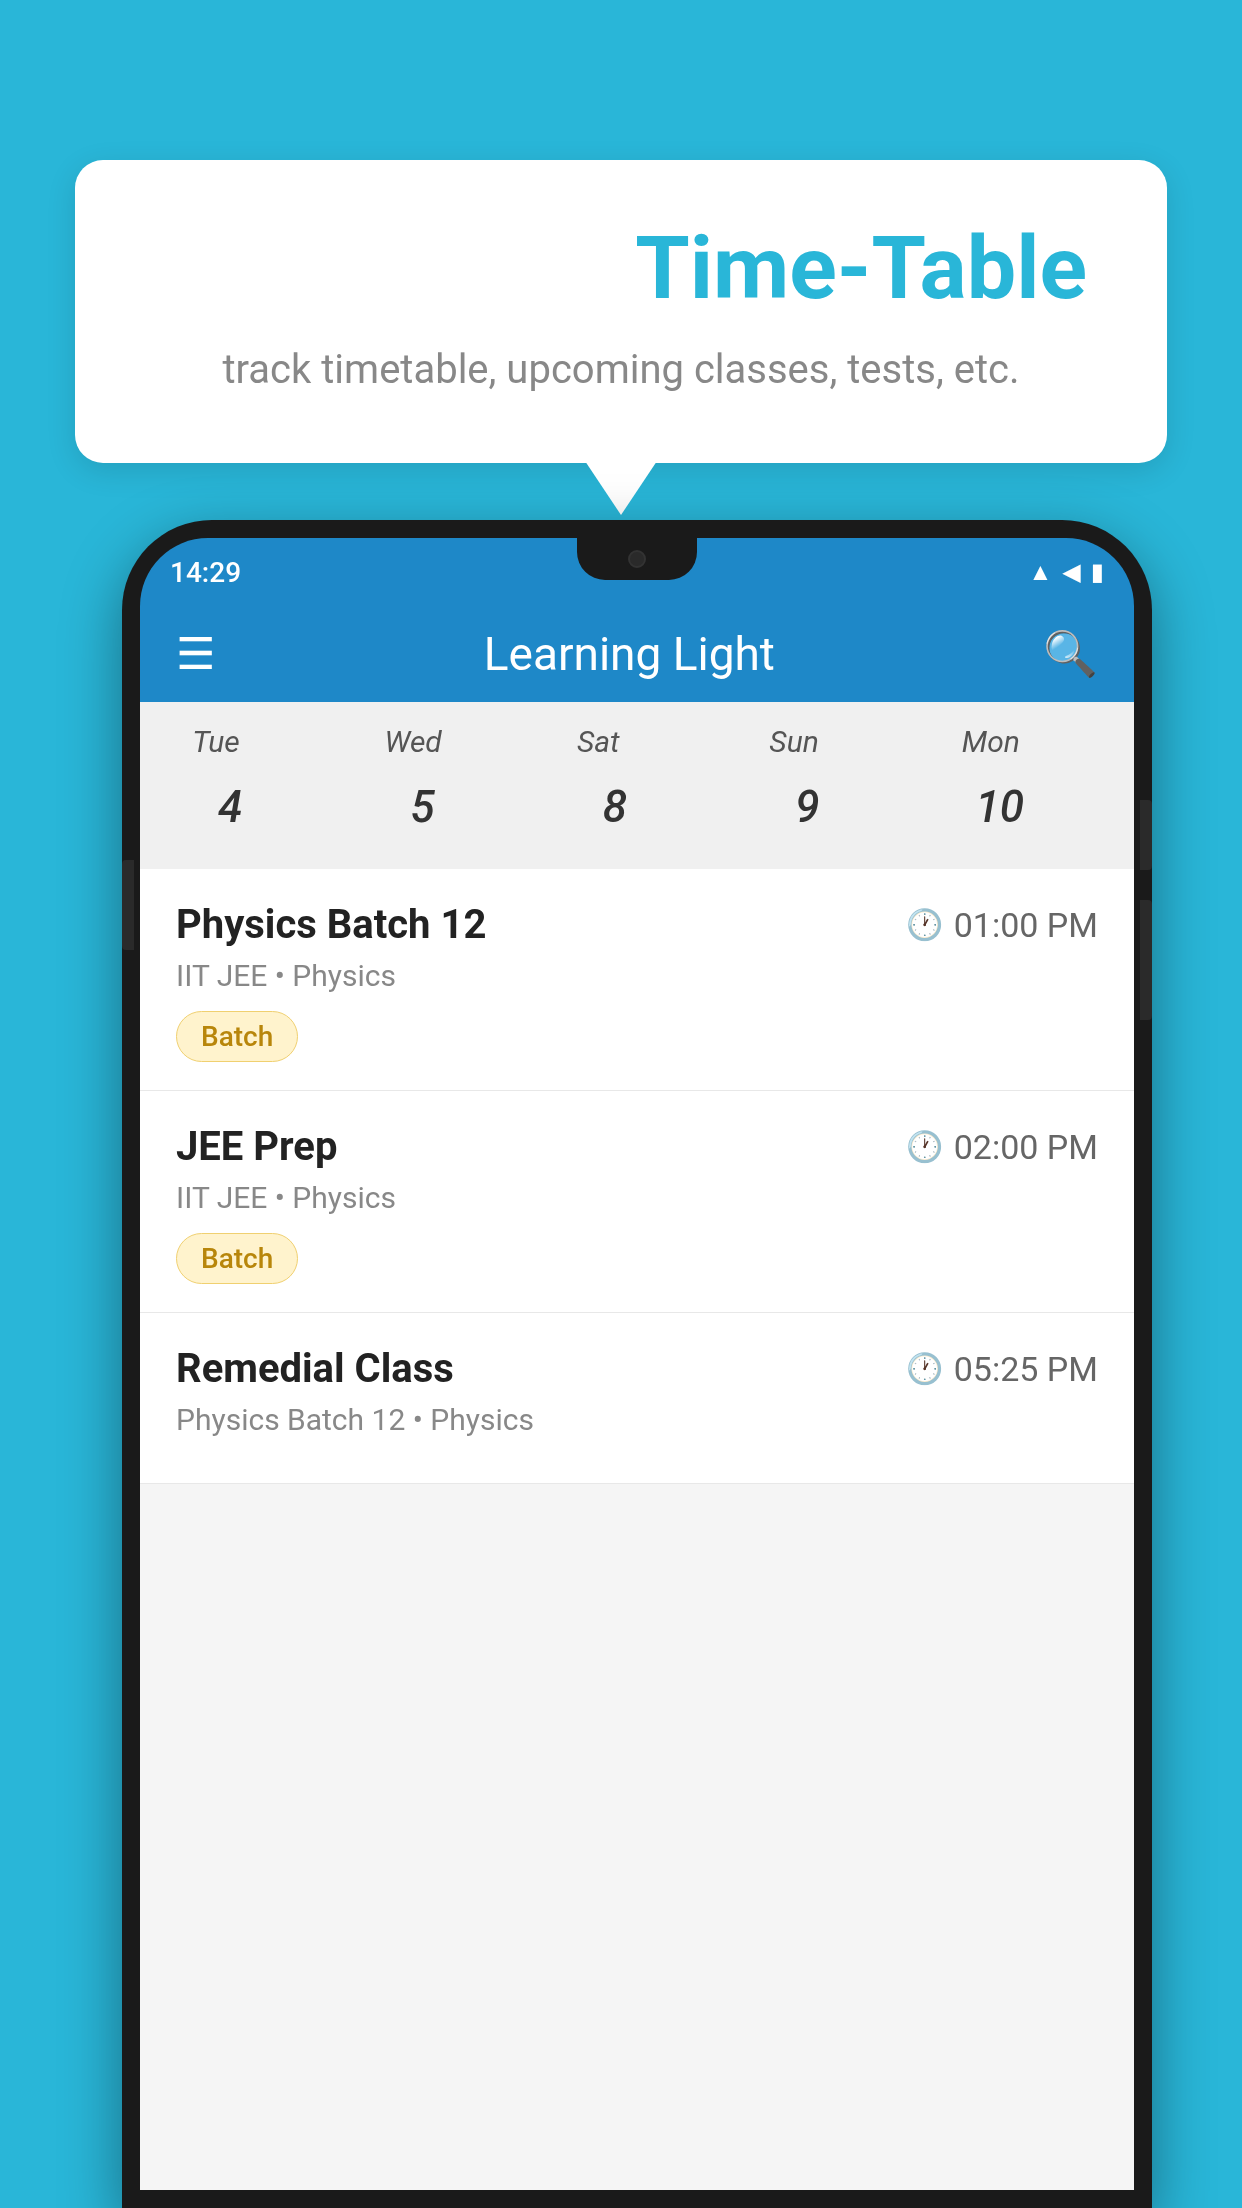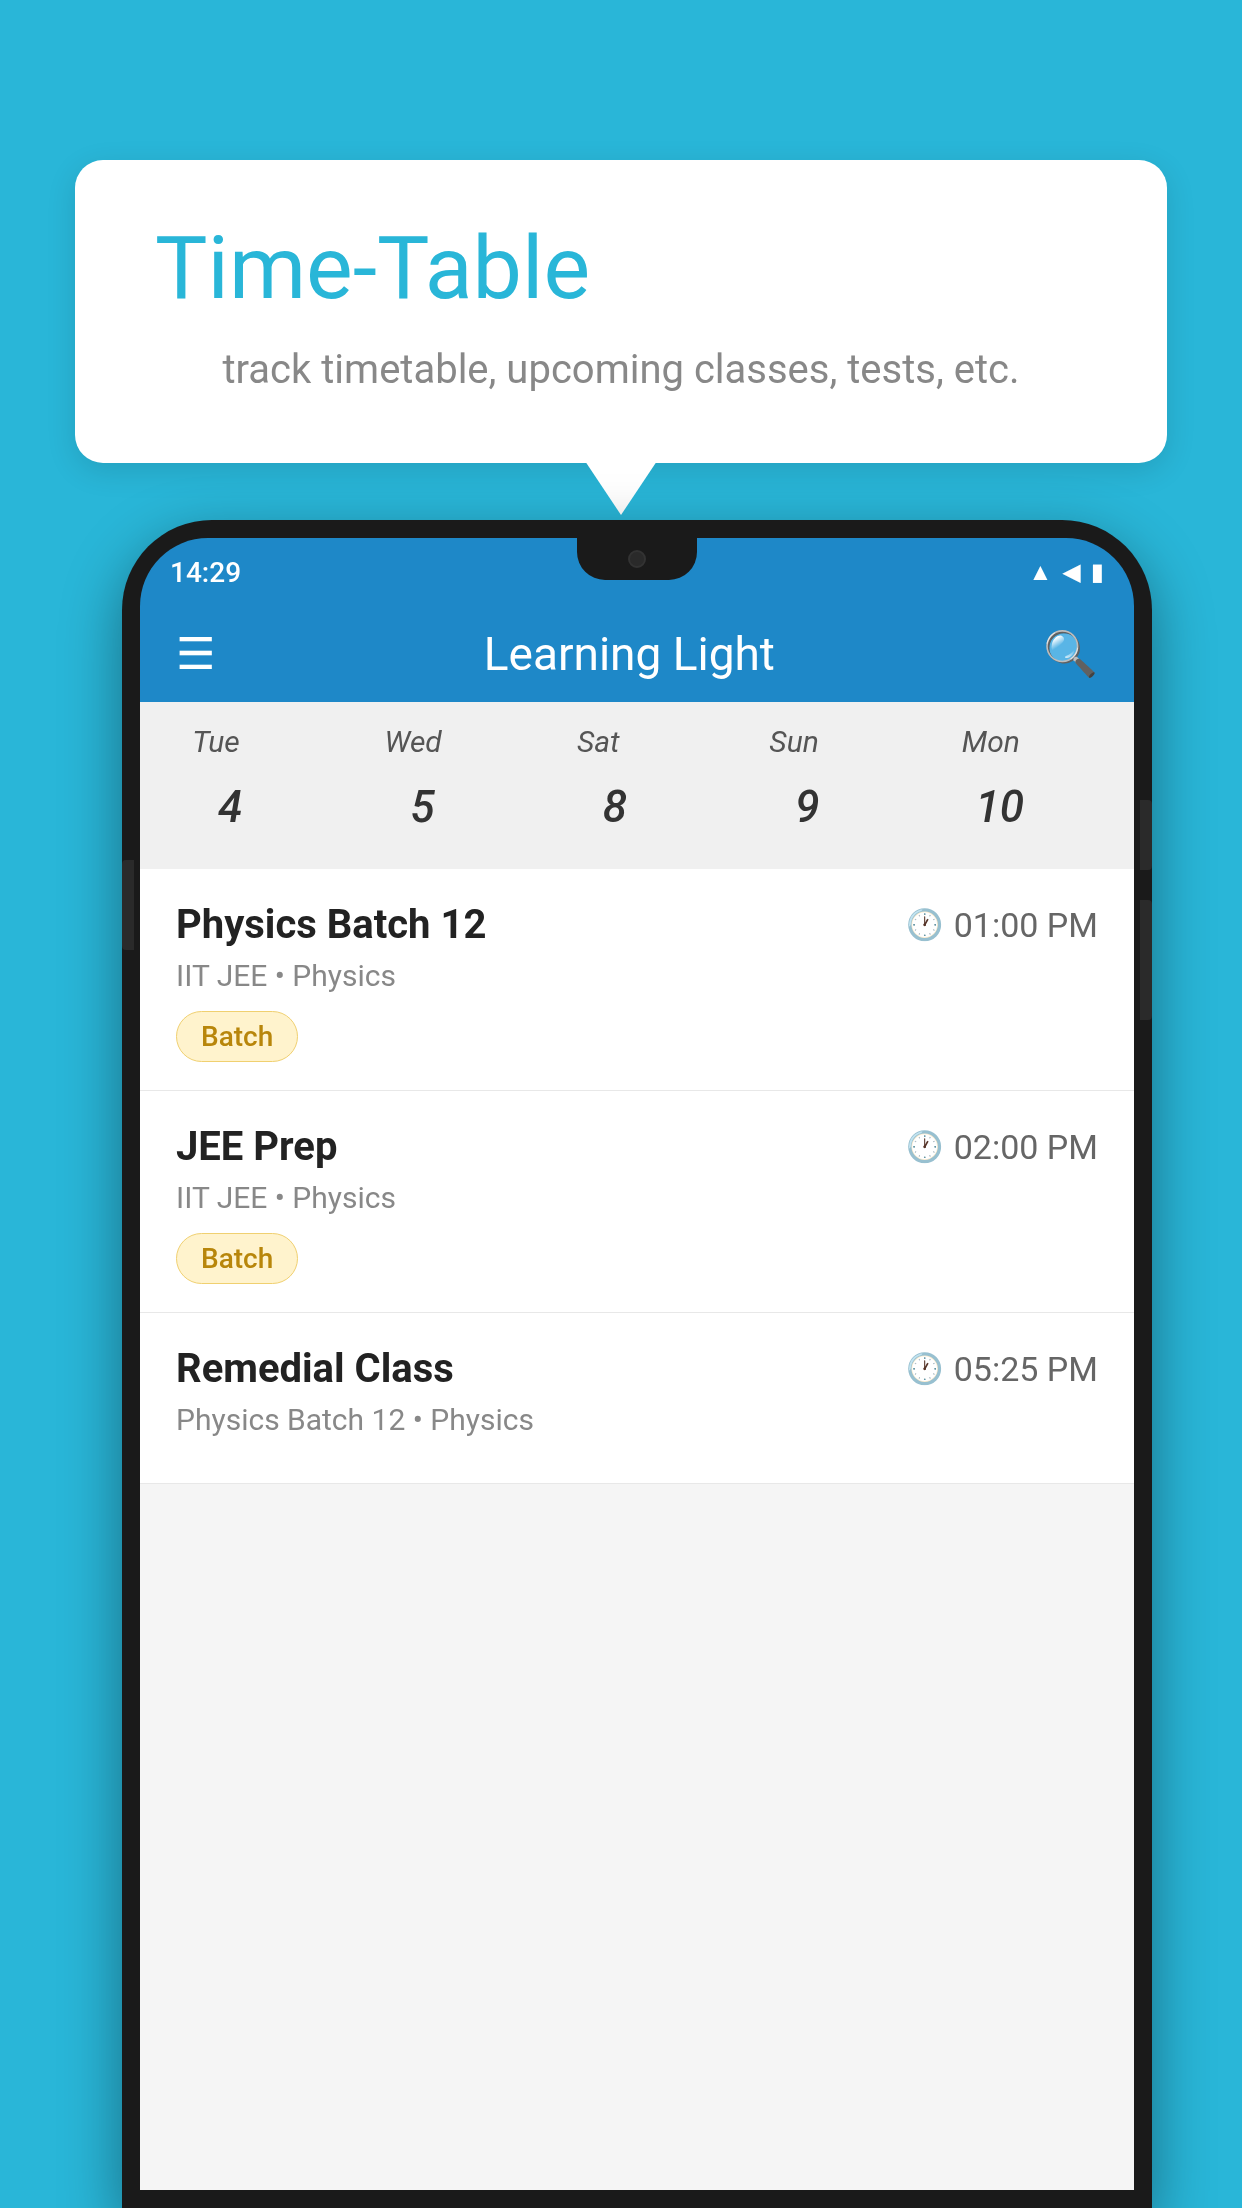--- a/index.html
+++ b/index.html
@@ -30,23 +30,23 @@
       position: absolute;
       bottom: -52px;
       left: 50%;
       transform: translateX(-50%);
       border-left: 36px solid transparent;
       border-right: 36px solid transparent;
       border-top: 54px solid white;
     }
 
     .bubble-title {
-      text-align: left;
+      text-align: right;
       font-size: 88px;
-      font-weight: 400;
+      font-weight: 700;
       color: #29b6d8;
       line-height: 1.1;
       margin-bottom: 22px;
     }
     .bubble-subtitle {
       text-align: center;
       font-size: 40px;
       color: #888;
       font-weight: 400;
       margin-top: 29px;

